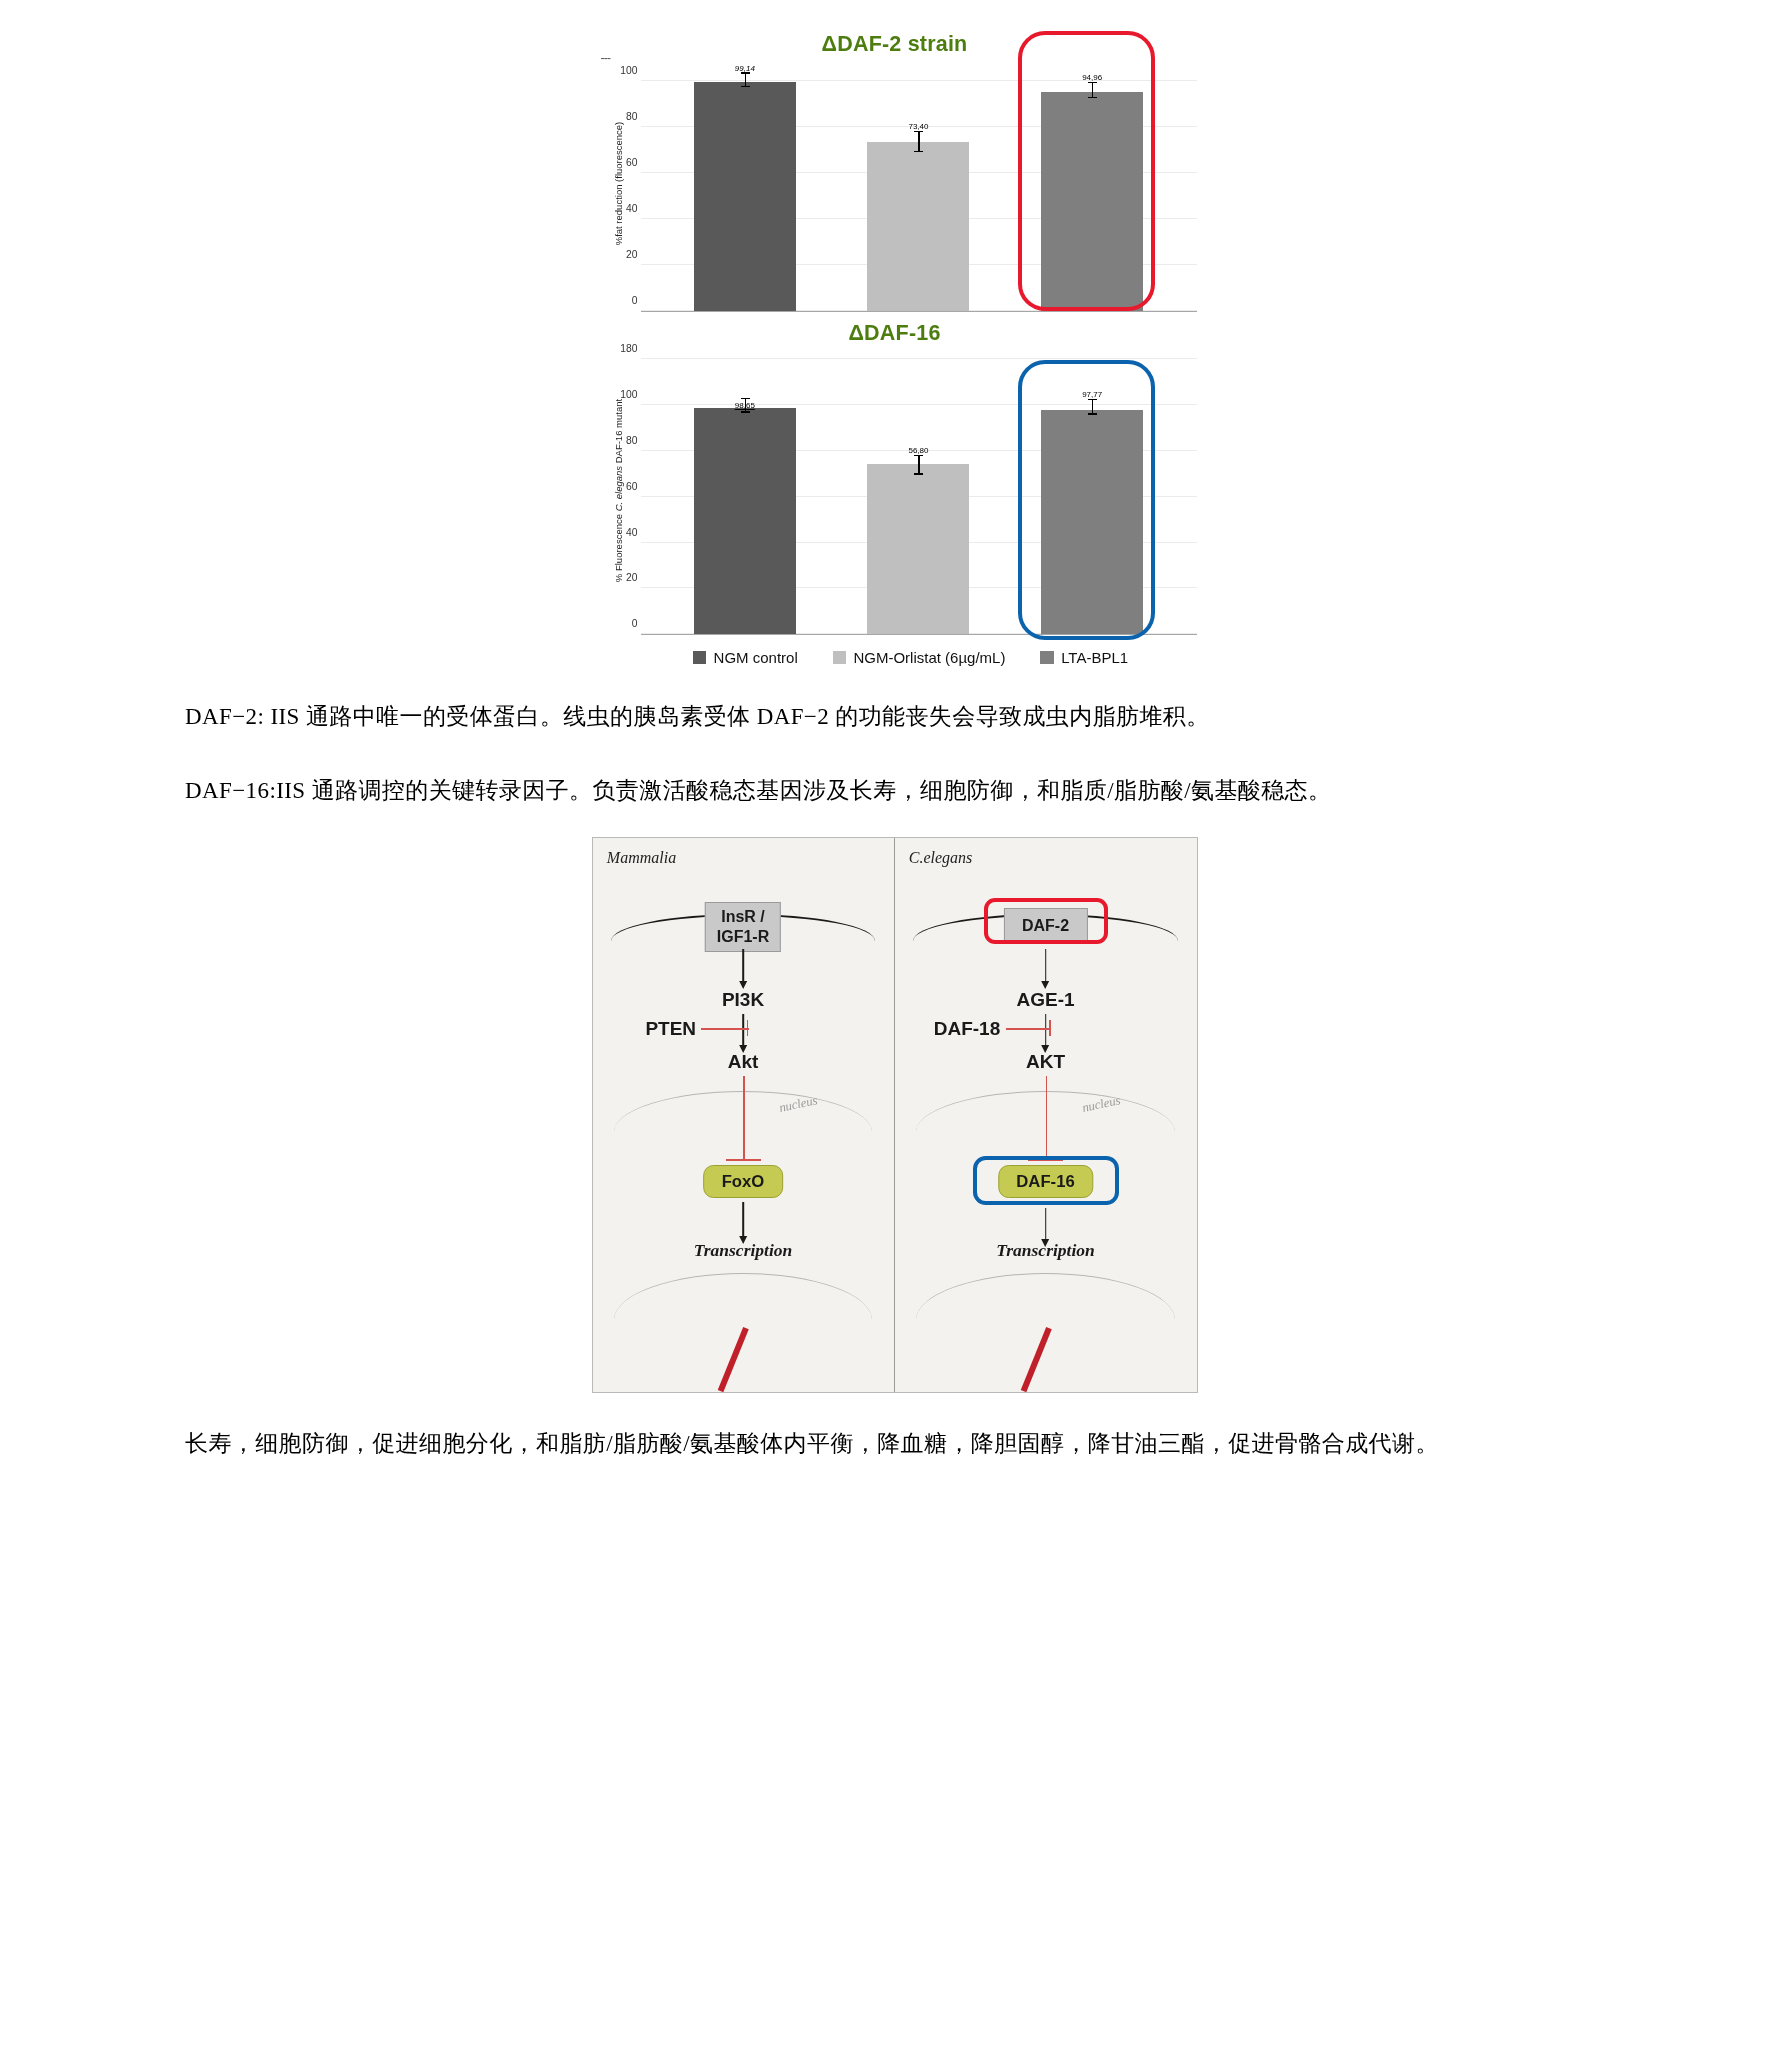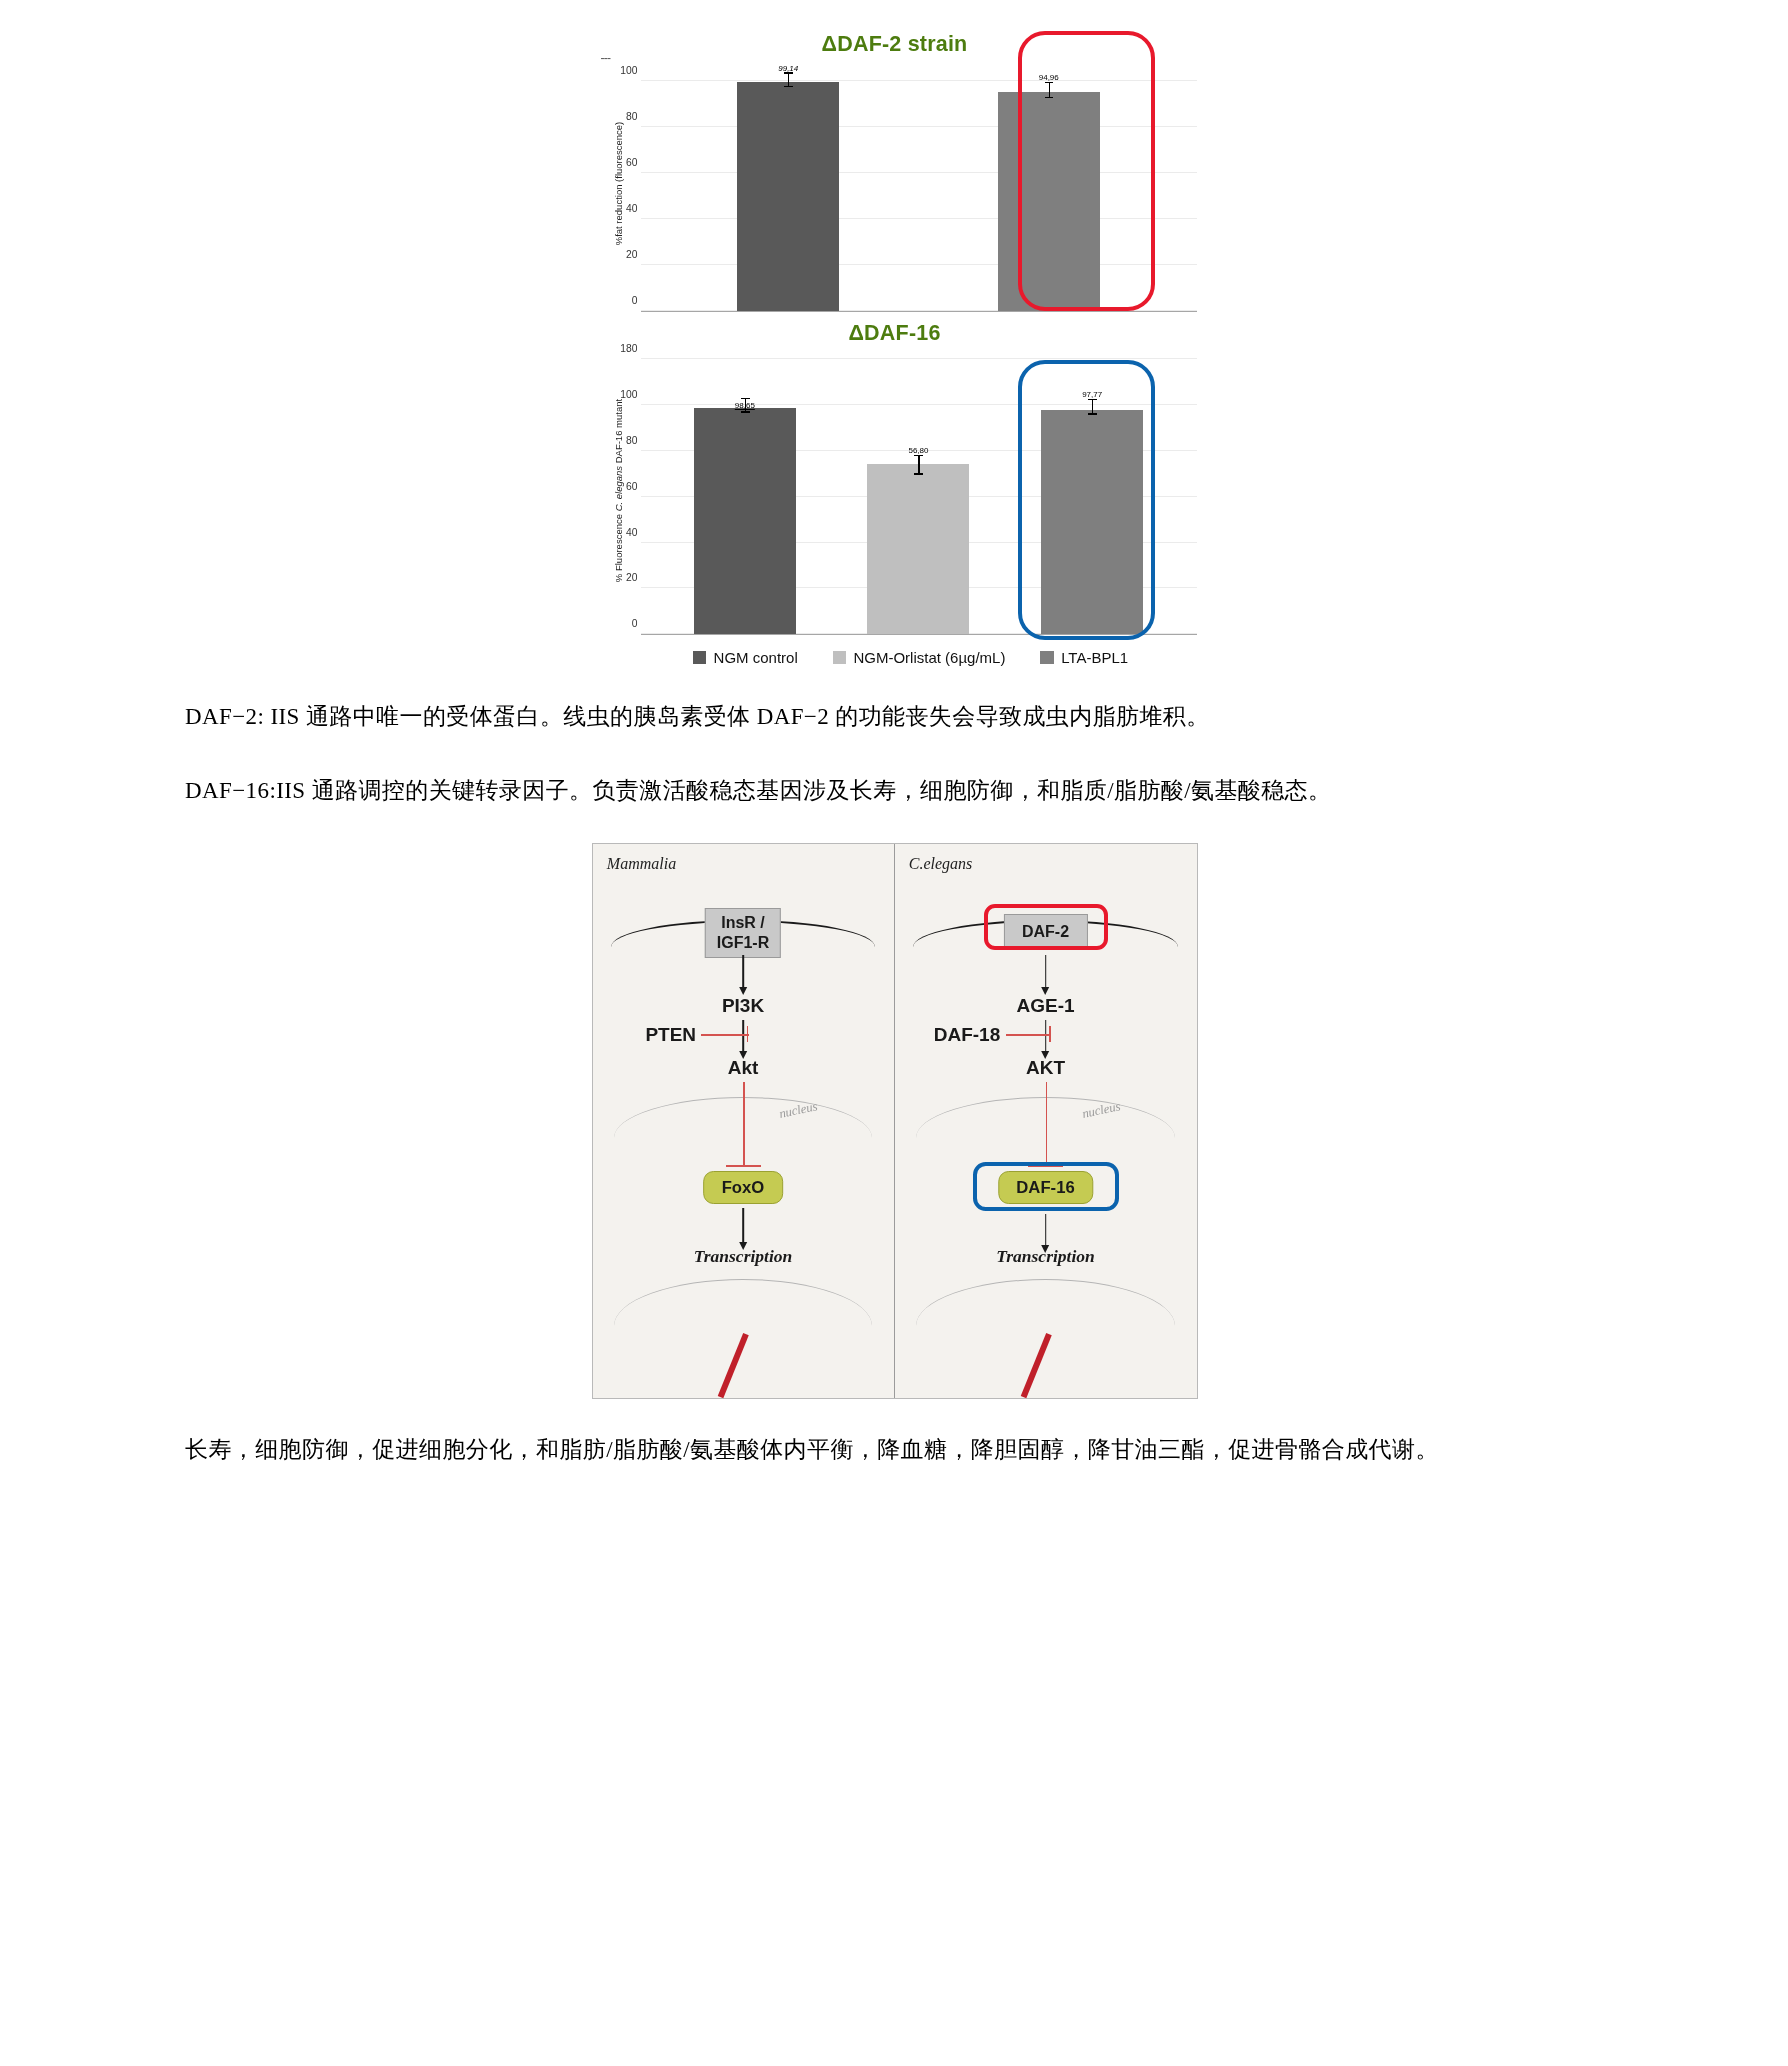--- a/index.html
+++ b/index.html
@@ -181,21 +181,21 @@
     margin: 27px 0 0 0;
     text-indent: 46px;
     color: #000;
   }
   .para.tight { margin-top: 20.7px; }
   .para b { font-weight: bold; }
 
   
   .figure2 {
     width: 606px;
-    margin: 29px auto 0 auto;
+    margin: 23px auto 0 auto;
     border: 0.8px solid #b9b9b9;
     background: #4d7c0f;
     position: relative;
     height: 556px;
     box-sizing: border-box;
   }
   .panel {
     position: absolute;
     top: 0; bottom: 0;
     width: 50%;
@@ -343,20 +343,25 @@
         <div class="ytick" style="bottom:92px;">40</div>
         <div class="ytick" style="bottom:138px;">60</div>
         <div class="ytick" style="bottom:184px;">80</div>
         <div class="ytick" style="bottom:230px;">100</div>
 
         <div class="bars">
           <div class="bar-wrap">
             <div class="bar-value" style="bottom:238px;font-style:italic;">99,14</div>
             <div class="errbar" style="bottom:224px; height:14.3px;"></div>
             <div class="bar c1" style="height:229px;"></div>
+          </div>
+          <div class="bar-wrap">
+            <div class="bar-value" style="bottom:180px;">73,40</div>
+            <div class="errbar" style="bottom:159px; height:20.7px;"></div>
+            <div class="bar c2" style="height:169px;"></div>
           </div>
           <div class="bar-wrap">
             <div class="bar-value" style="bottom:229px;">94,96</div>
             <div class="errbar" style="bottom:213px; height:16px;"></div>
             <div class="bar c3" style="height:219px;"></div>
           </div>
         </div>
 
         <div class="highlight-box highlight-red" style="left:377px; top:-25.4px; width:137px; height:280px;"></div>
       </div>

